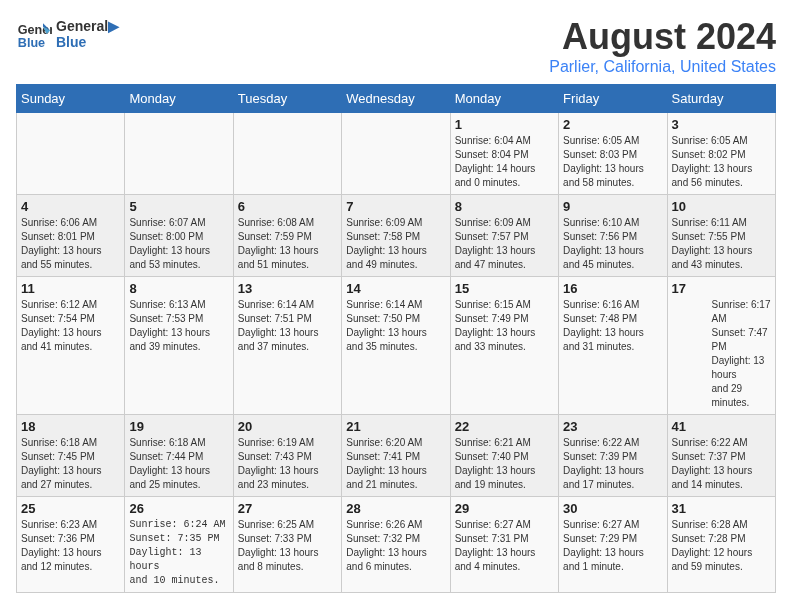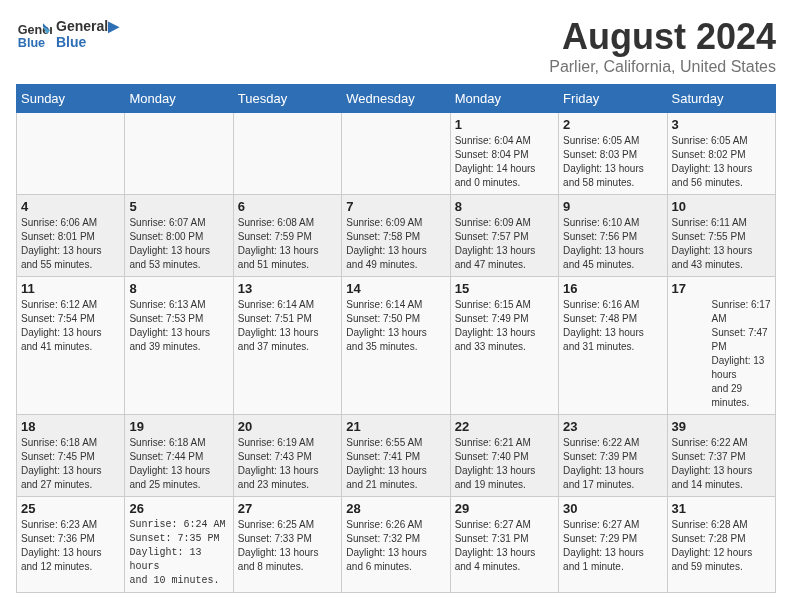--- a/index.html
+++ b/index.html
@@ -28,21 +28,21 @@
     .title-block {
       text-align: right;
     }
     .main-title {
       font-size: 36px;
       font-weight: bold;
       color: #333;
     }
     .subtitle {
       font-size: 16px;
-      color: #737373;
+      color: #3b82f6;
     }
     table {
       width: 100%;
       border-collapse: collapse;
       font-size: 11px;
     }
     thead tr th {
       background-color: #2e6eb5;
       color: #fff;
       padding: 6px 4px;
@@ -263,41 +263,41 @@
         </td>
         <td>
           <div class="day-number">20</div>
           <div class="day-info" style="white-space: pre-line;">Sunrise: 6:19 AM
 Sunset: 7:43 PM
 Daylight: 13 hours
 and 23 minutes.</div>
         </td>
         <td>
           <div class="day-number">21</div>
-          <div class="day-info" style="white-space: pre-line;">Sunrise: 6:55 AM
+          <div class="day-info" style="white-space: pre-line;">Sunrise: 6:20 AM
 Sunset: 7:41 PM
 Daylight: 13 hours
 and 21 minutes.</div>
         </td>
         <td>
           <div class="day-number">22</div>
           <div class="day-info" style="white-space: pre-line;">Sunrise: 6:21 AM
 Sunset: 7:40 PM
 Daylight: 13 hours
 and 19 minutes.</div>
         </td>
         <td>
           <div class="day-number">23</div>
           <div class="day-info" style="white-space: pre-line;">Sunrise: 6:22 AM
 Sunset: 7:39 PM
 Daylight: 13 hours
 and 17 minutes.</div>
         </td>
         <td>
-          <div class="day-number">39</div>
+          <div class="day-number">41</div>
           <div class="day-info" style="white-space: pre-line;">Sunrise: 6:22 AM
 Sunset: 7:37 PM
 Daylight: 13 hours
 and 14 minutes.</div>
         </td>
       </tr>
       <tr>
         <td>
           <div class="day-number">25</div>
           <div class="day-info" style="white-space: pre-line;">Sunrise: 6:23 AM

